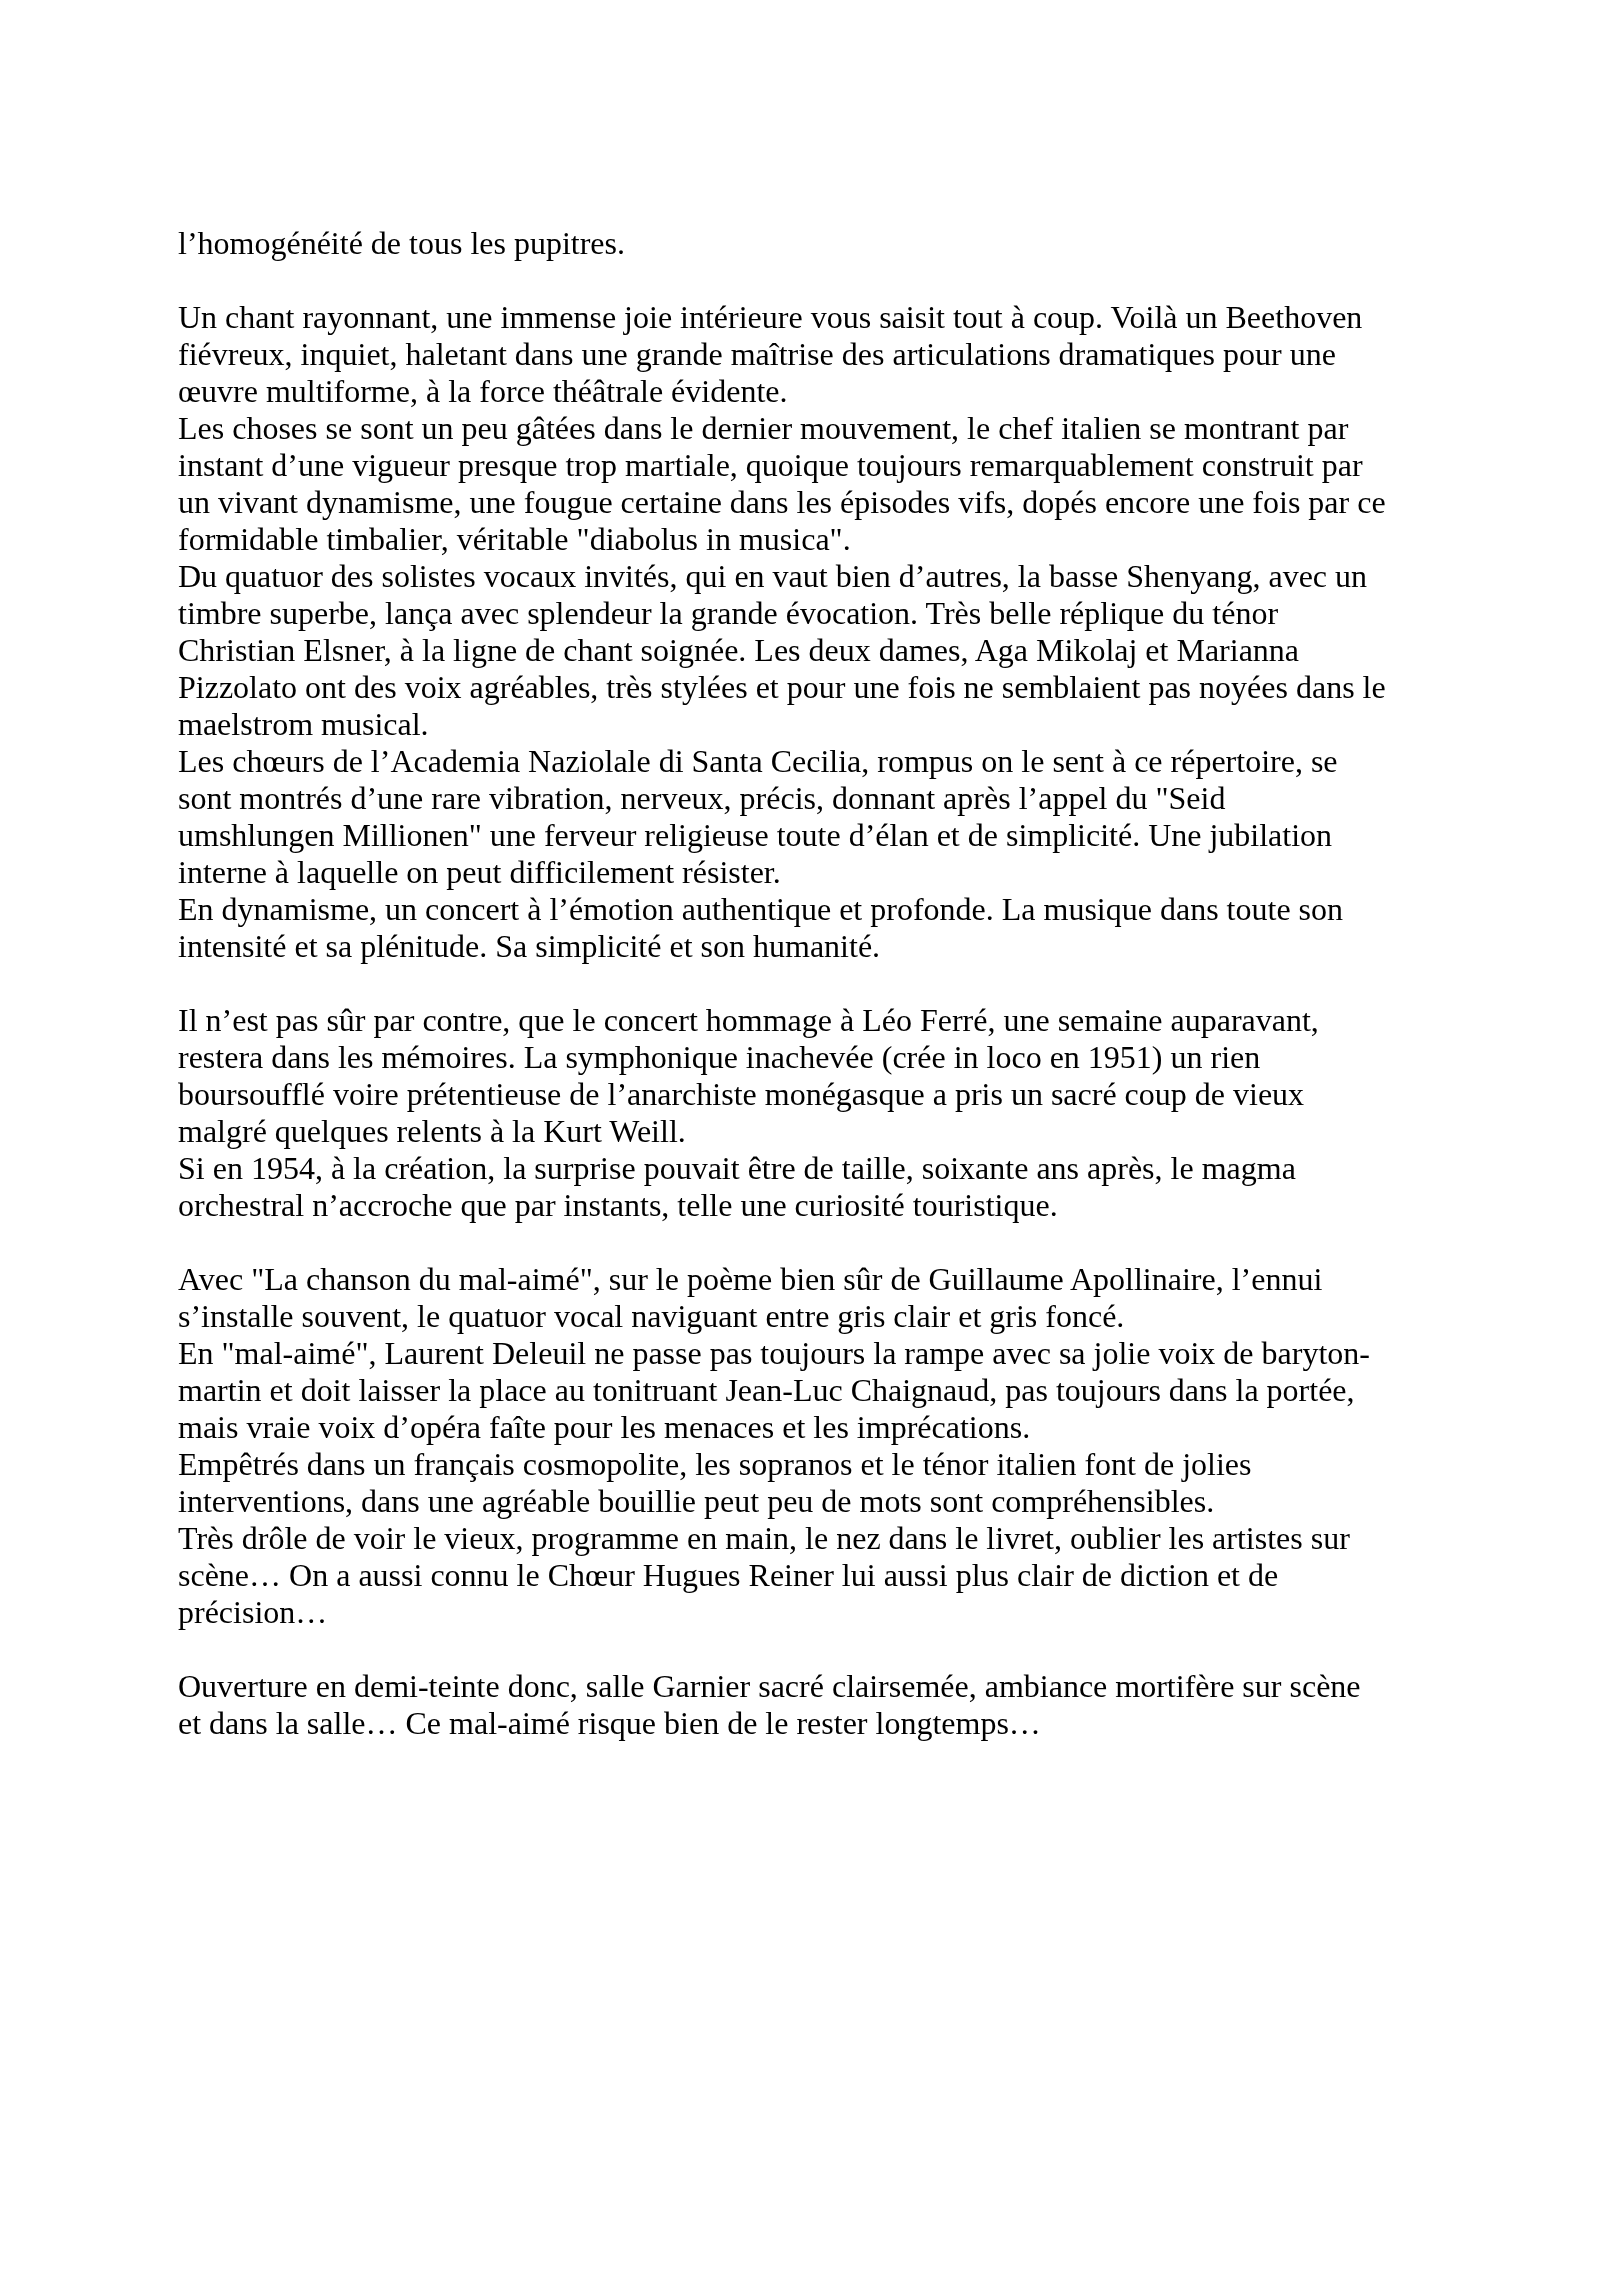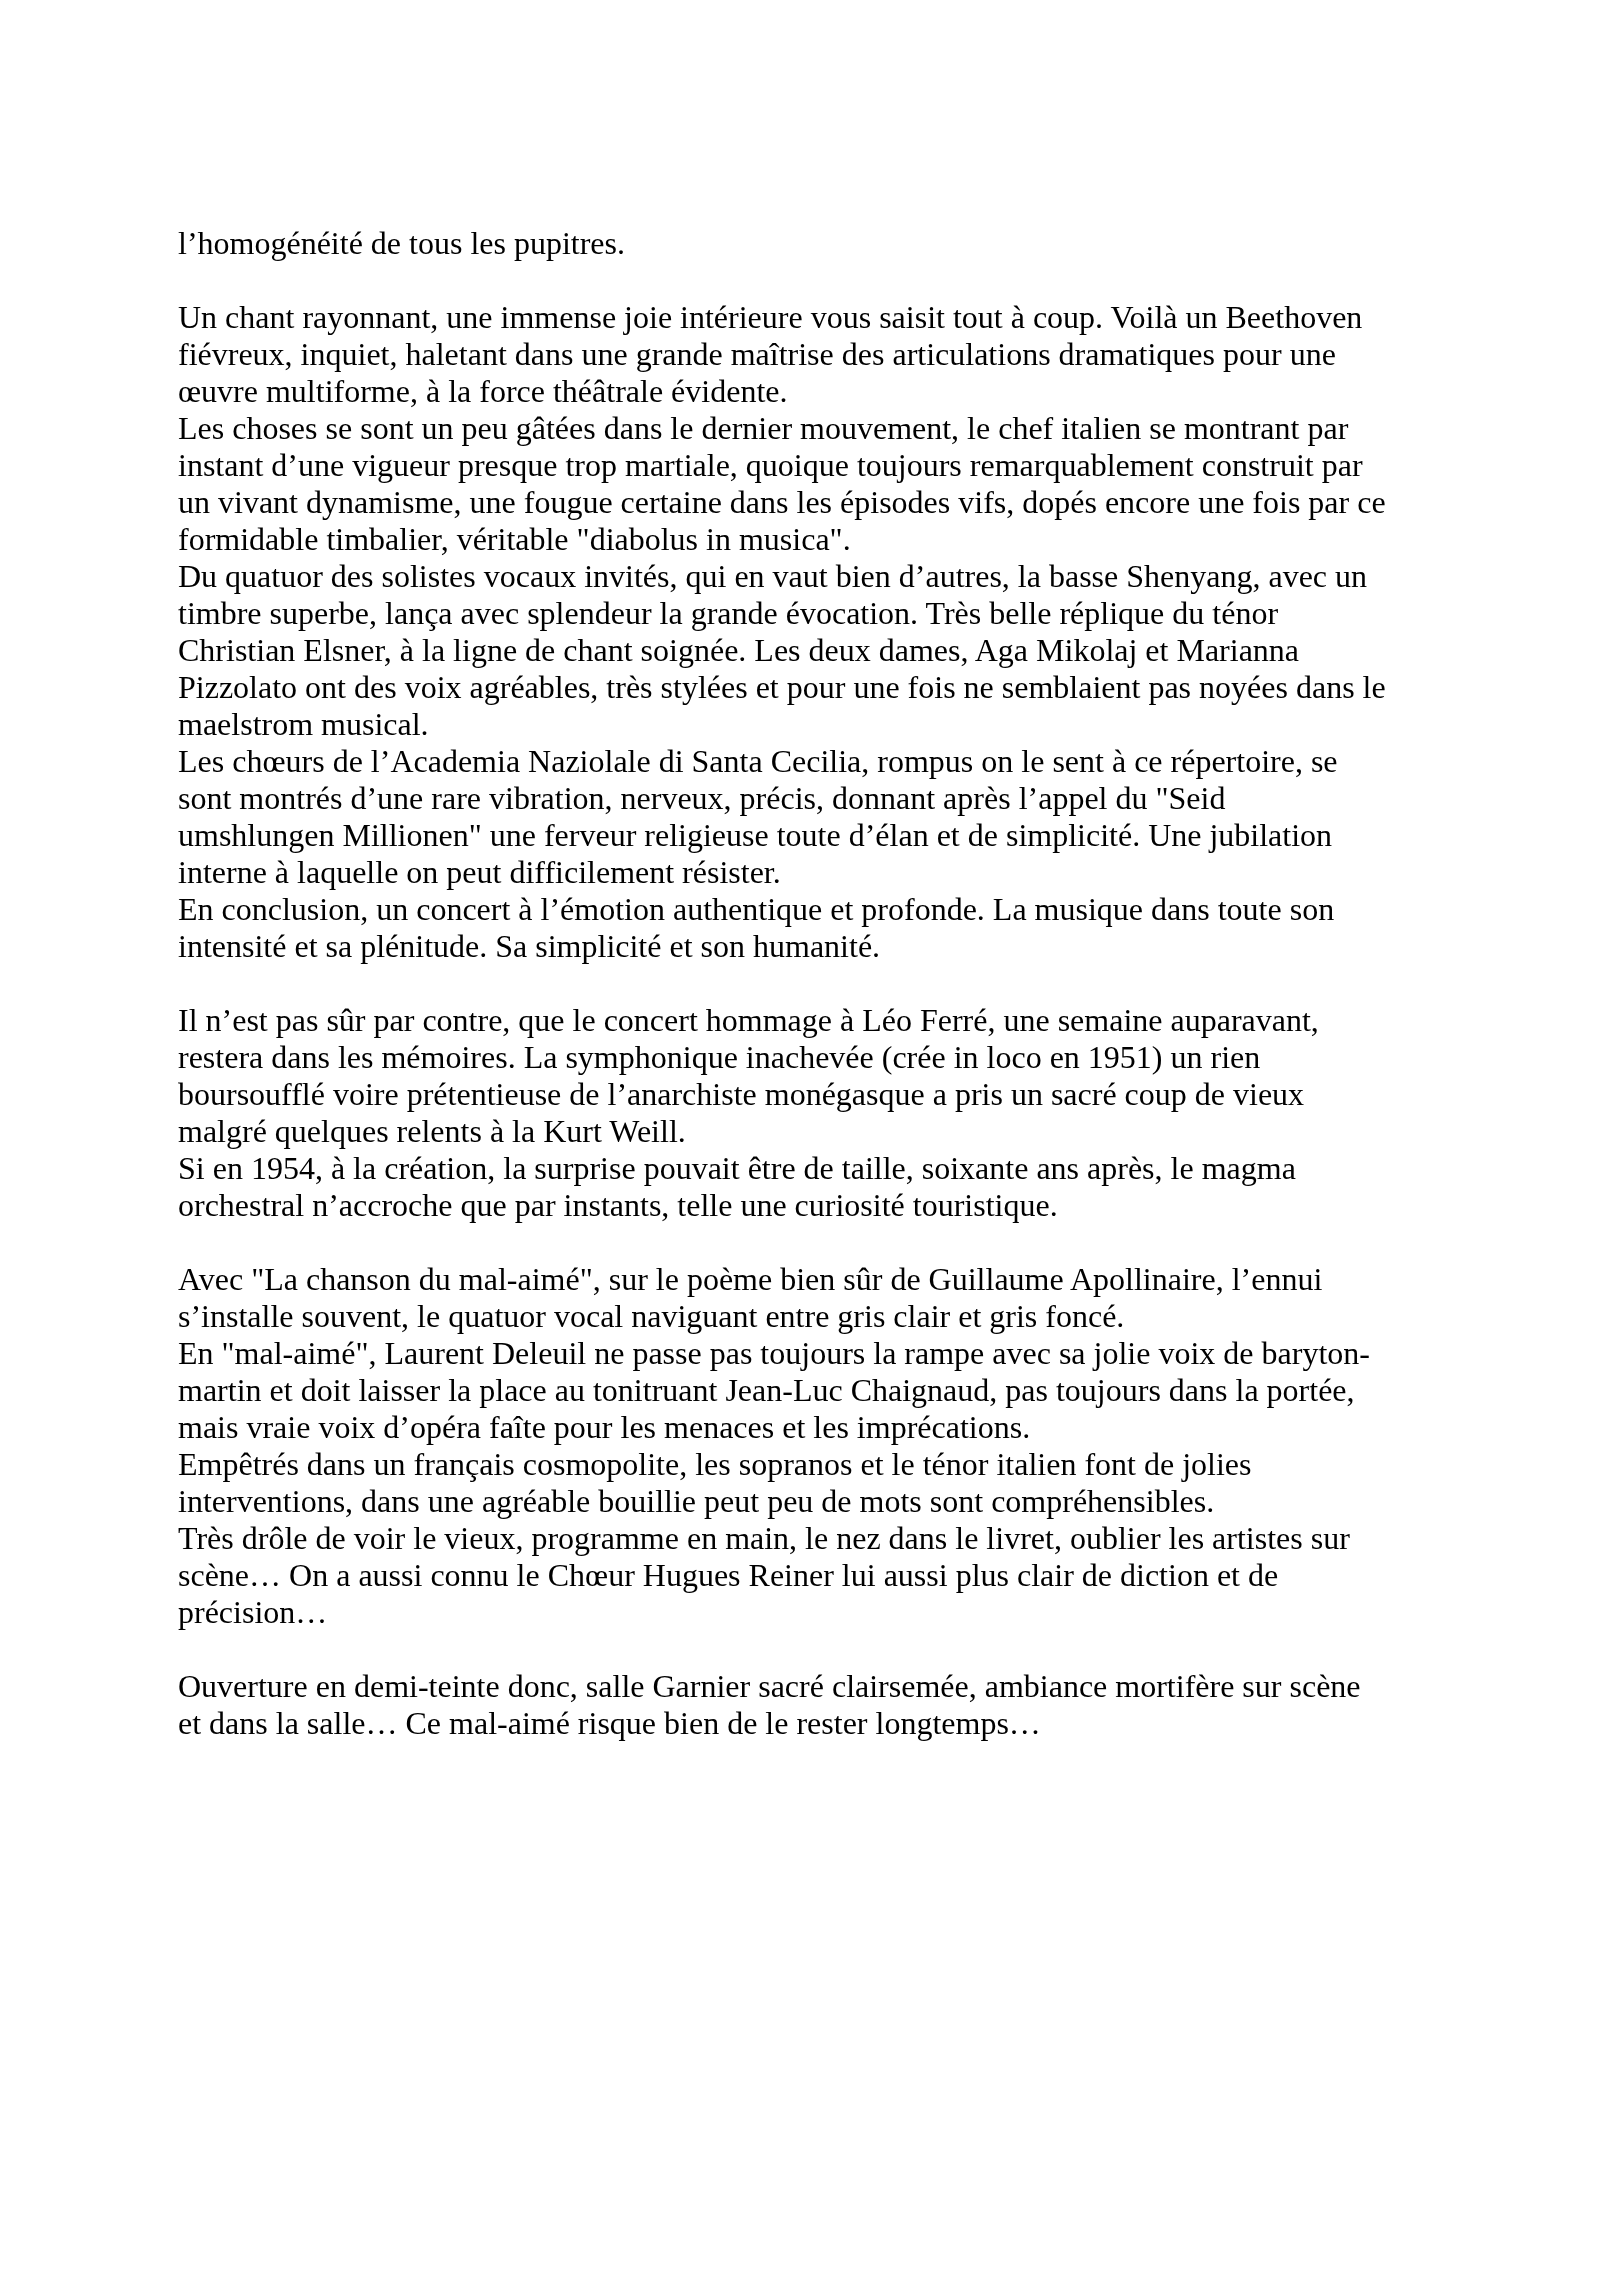--- a/index.html
+++ b/index.html
@@ -48,21 +48,21 @@
 formidable timbalier, véritable "diabolus in musica".</p>
     <p class="para">Du quatuor des solistes vocaux invités, qui en vaut bien d’autres, la basse Shenyang, avec un
 timbre superbe, lança avec splendeur la grande évocation. Très belle réplique du ténor
 Christian Elsner, à la ligne de chant soignée. Les deux dames, Aga Mikolaj et Marianna
 Pizzolato ont des voix agréables, très stylées et pour une fois ne semblaient pas noyées dans le
 maelstrom musical.</p>
     <p class="para">Les chœurs de l’Academia Naziolale di Santa Cecilia, rompus on le sent à ce répertoire, se
 sont montrés d’une rare vibration, nerveux, précis, donnant après l’appel du "Seid
 umshlungen Millionen" une ferveur religieuse toute d’élan et de simplicité. Une jubilation
 interne à laquelle on peut difficilement résister.</p>
-    <p class="para">En conclusion, un concert à l’émotion authentique et profonde. La musique dans toute son
+    <p class="para">En dynamisme, un concert à l’émotion authentique et profonde. La musique dans toute son
 intensité et sa plénitude. Sa simplicité et son humanité.</p>
     <p class="para gap">Il n’est pas sûr par contre, que le concert hommage à Léo Ferré, une semaine auparavant,
 restera dans les mémoires. La symphonique inachevée (crée in loco en 1951) un rien
 boursoufflé voire prétentieuse de l’anarchiste monégasque a pris un sacré coup de vieux
 malgré quelques relents à la Kurt Weill.</p>
     <p class="para">Si en 1954, à la création, la surprise pouvait être de taille, soixante ans après, le magma
 orchestral n’accroche que par instants, telle une curiosité touristique.</p>
     <p class="para gap">Avec "La chanson du mal-aimé", sur le poème bien sûr de Guillaume Apollinaire, l’ennui
 s’installe souvent, le quatuor vocal naviguant entre gris clair et gris foncé.</p>
     <p class="para">En "mal-aimé", Laurent Deleuil ne passe pas toujours la rampe avec sa jolie voix de baryton-

